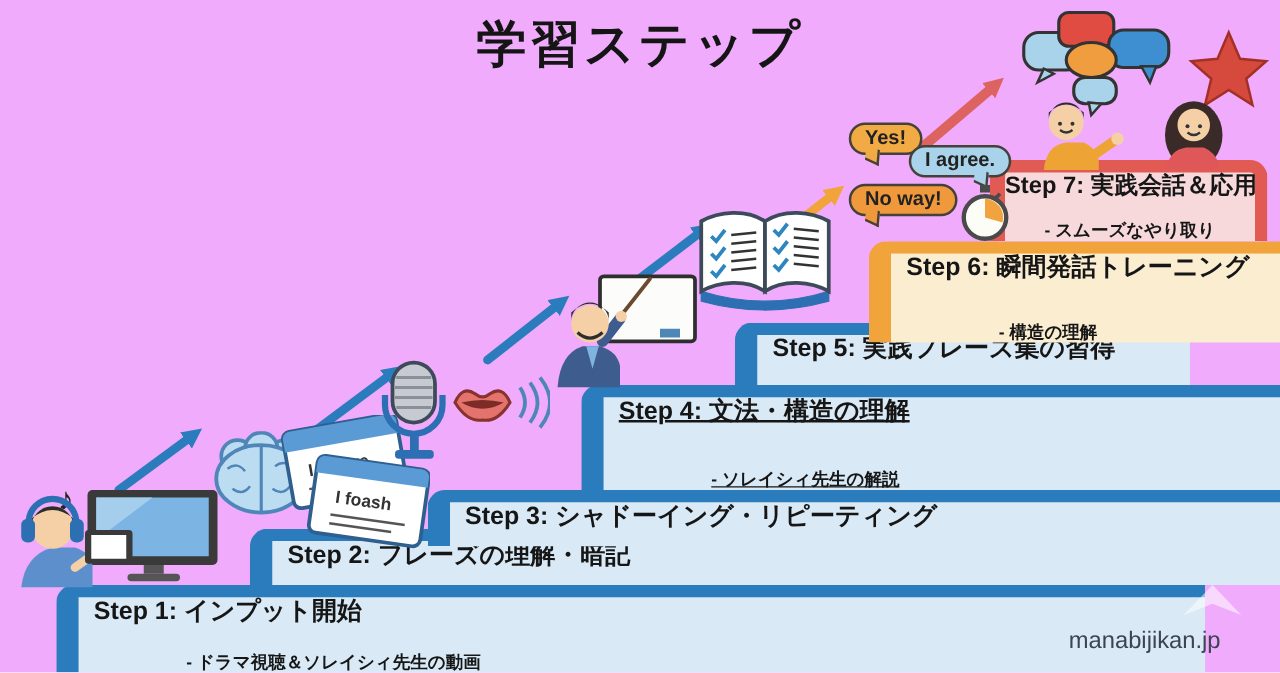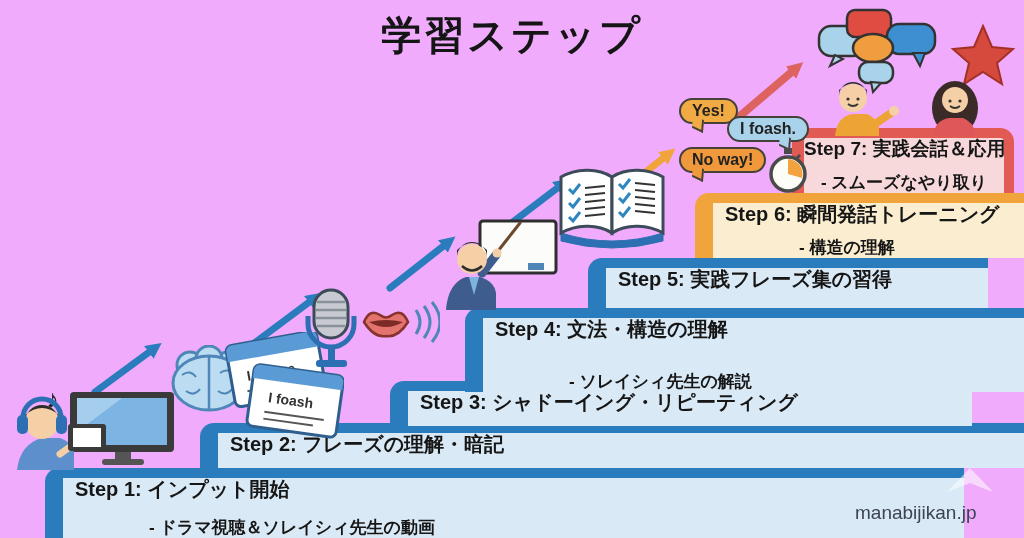--- a/index.html
+++ b/index.html
@@ -9,27 +9,27 @@
   }
   .title{
     position:absolute;left:0;right:0;top:8px;margin:0;text-align:center;
     font-size:40px;font-weight:800;letter-spacing:3px;color:#151515;
   }
   
   .band{position:absolute;box-sizing:border-box;background:#d9eaf6;
     border-top:10px solid #2b7cbd;border-left:18px solid #2b7cbd;border-top-left-radius:14px;
     display:flex;flex-direction:column;justify-content:space-between;}
   .band .main{font-size:20px;font-weight:800;line-height:1.15;padding-left:12px;white-space:nowrap;}
-  .band .sub{font-size:17px;font-weight:700;line-height:1.2;padding-left:86px;white-space:nowrap;}
+  .band .sub{font-size:14px;font-weight:700;line-height:1.2;padding-left:86px;white-space:nowrap;}
   .band1{left:45px;top:468px;width:919px;height:70px;}
   .band2{left:200px;top:423px;width:824px;height:45px;}
-  .band3{left:342px;top:381px;width:582px;height:45px;margin-left:48px;}
-  .band4{left:465px;top:308px;width:559px;height:84px;}
-  .band5{left:588px;top:258px;width:400px;height:50px;}
-  .band6{left:695px;top:193px;width:329px;height:65px;background:#faedd0;
+  .band3{left:342px;top:392px;width:682px;height:45px;}
+  .band4{left:465px;top:308px;width:559px;height:84px;text-decoration:underline;}
+  .band5{left:588px;top:258px;width:364px;height:50px;}
+  .band6{left:695px;top:193px;width:329px;height:81px;background:#faedd0;
     border-top-color:#f2a43c;border-left-color:#f2a43c;}
   .band7{left:792px;top:128px;width:222px;height:65px;background:#f7d9db;
     border-top-color:#e25a54;border-left:12px solid #e25a54;border-right:10px solid #e25a54;
     border-top-right-radius:14px;}
   .band7 .main,.band7 .sub{padding-left:0;text-align:center;}
   .band7 .main{font-size:19px;}
   
   .overlay{position:absolute;left:0;top:0;pointer-events:none;}
   
   .illus{position:absolute;}
@@ -197,21 +197,21 @@
     <line x1="82" y1="27" x2="102" y2="29" stroke="#333" stroke-width="2"></line>
     <line x1="82" y1="34" x2="102" y2="36" stroke="#333" stroke-width="2"></line>
     <line x1="82" y1="41" x2="102" y2="43" stroke="#333" stroke-width="2"></line>
     <line x1="82" y1="48" x2="102" y2="50" stroke="#333" stroke-width="2"></line>
   </svg>
 
   <div class="bubble bubble-yes">
     <span>Yes!</span><i class="tail"></i>
   </div>
   <div class="bubble bubble-agree">
-    <span>I foash.</span><i class="tail"></i>
+    <span>I agree.</span><i class="tail"></i>
   </div>
   <div class="bubble bubble-noway">
     <span>No way!</span><i class="tail"></i>
   </div>
 
   <svg class="illus" style="left:766px;top:146px;z-index:7;" width="44" height="48" viewBox="0 0 44 48">
     <rect x="18" y="2" width="8" height="6" fill="#4a4a4a"></rect>
     <line x1="34" y1="9" x2="30" y2="13" stroke="#4a4a4a" stroke-width="3"></line>
     <circle cx="22" cy="28" r="17" fill="#fdfdf8" stroke="#4a4a4a" stroke-width="3.5"></circle>
     <path d="M22,28 L22,13 A15,15 0 0 1 36,32 Z" fill="#f2a340"></path>

